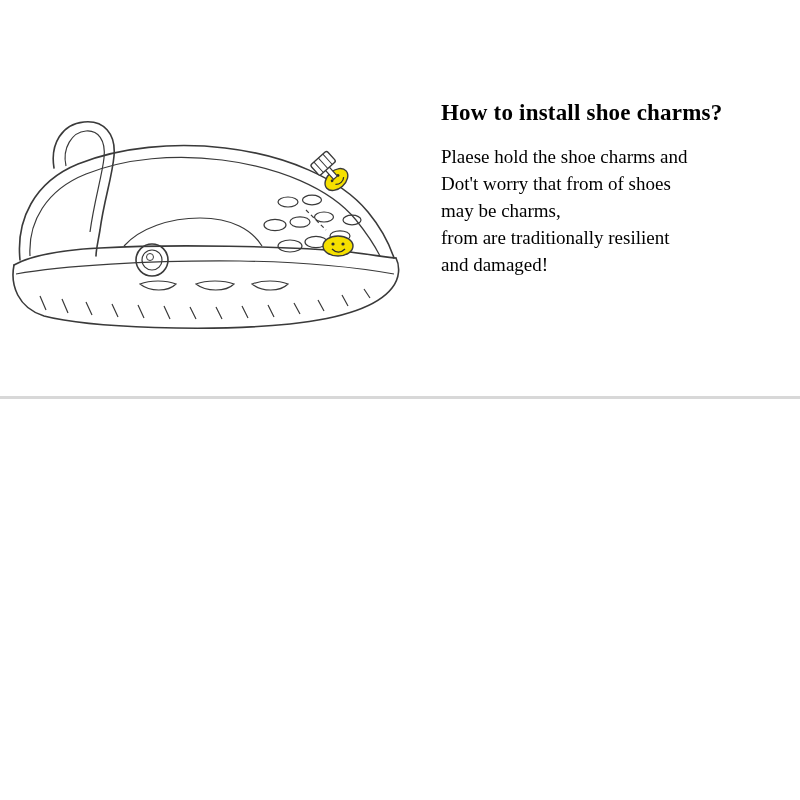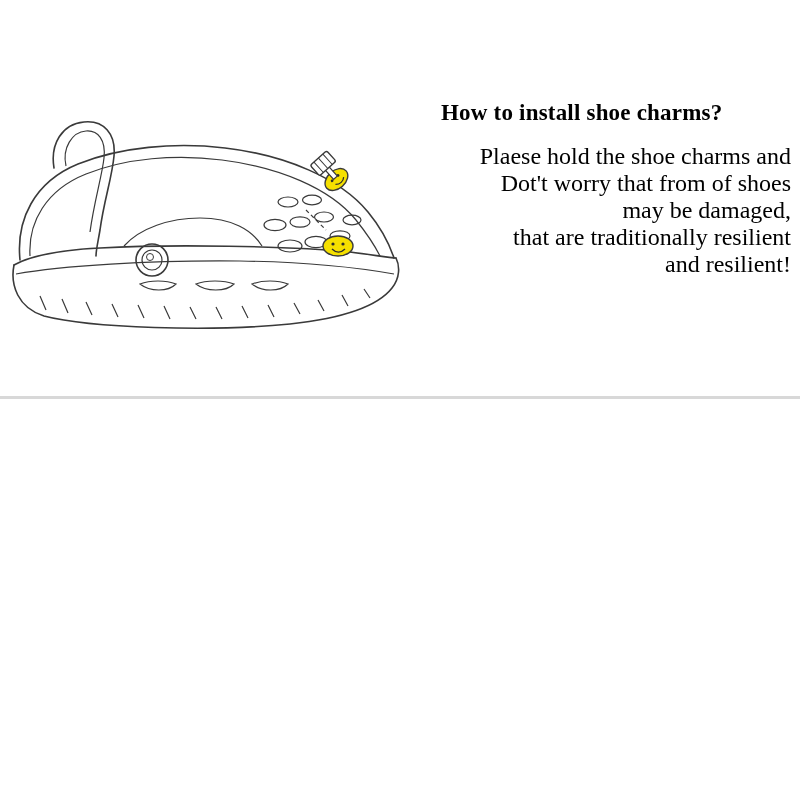--- a/index.html
+++ b/index.html
@@ -50,25 +50,24 @@
     font-family: "Liberation Serif", serif;
     font-weight: bold;
     font-size: 23px;
     letter-spacing: 0.2px;
     margin: 0 0 17px 0;
     white-space: nowrap;
   }
 
   .body-line {
     font-family: "Liberation Serif", serif;
-    font-size: 24px;
+    font-size: 19px;
     line-height: 27px;
     font-weight: 500;
     white-space: nowrap;
-    text-align: right;
   }
 
   
   .illus {
     position: absolute;
   }
   #top-illus { left: 0px; top: 60px; width: 430px; height: 300px; }
 
   svg { display: block; overflow: visible; }
 </style>
@@ -132,23 +131,23 @@
         </g>
 
         <path d="M306 150 L326 170" stroke="#3a3a3a" stroke-width="1.2" stroke-dasharray="4 3"></path>
       </svg>
     </div>
 
     <div class="text-block" id="top-text">
       <div class="heading">How to install shoe charms?</div>
       <div class="body-line">Plaese hold the shoe charms and</div>
       <div class="body-line">Dot't worry that from of shoes</div>
-      <div class="body-line">may be damaged,</div>
-      <div class="body-line">that are traditionally resilient</div>
-      <div class="body-line">and resilient!</div>
+      <div class="body-line">may be charms,</div>
+      <div class="body-line">from are traditionally resilient</div>
+      <div class="body-line">and damaged!</div>
     </div>
   </div>
 
   <div class="divider"></div>
 
   <div class="panel" id="panel-bottom">
 
     
 
     

